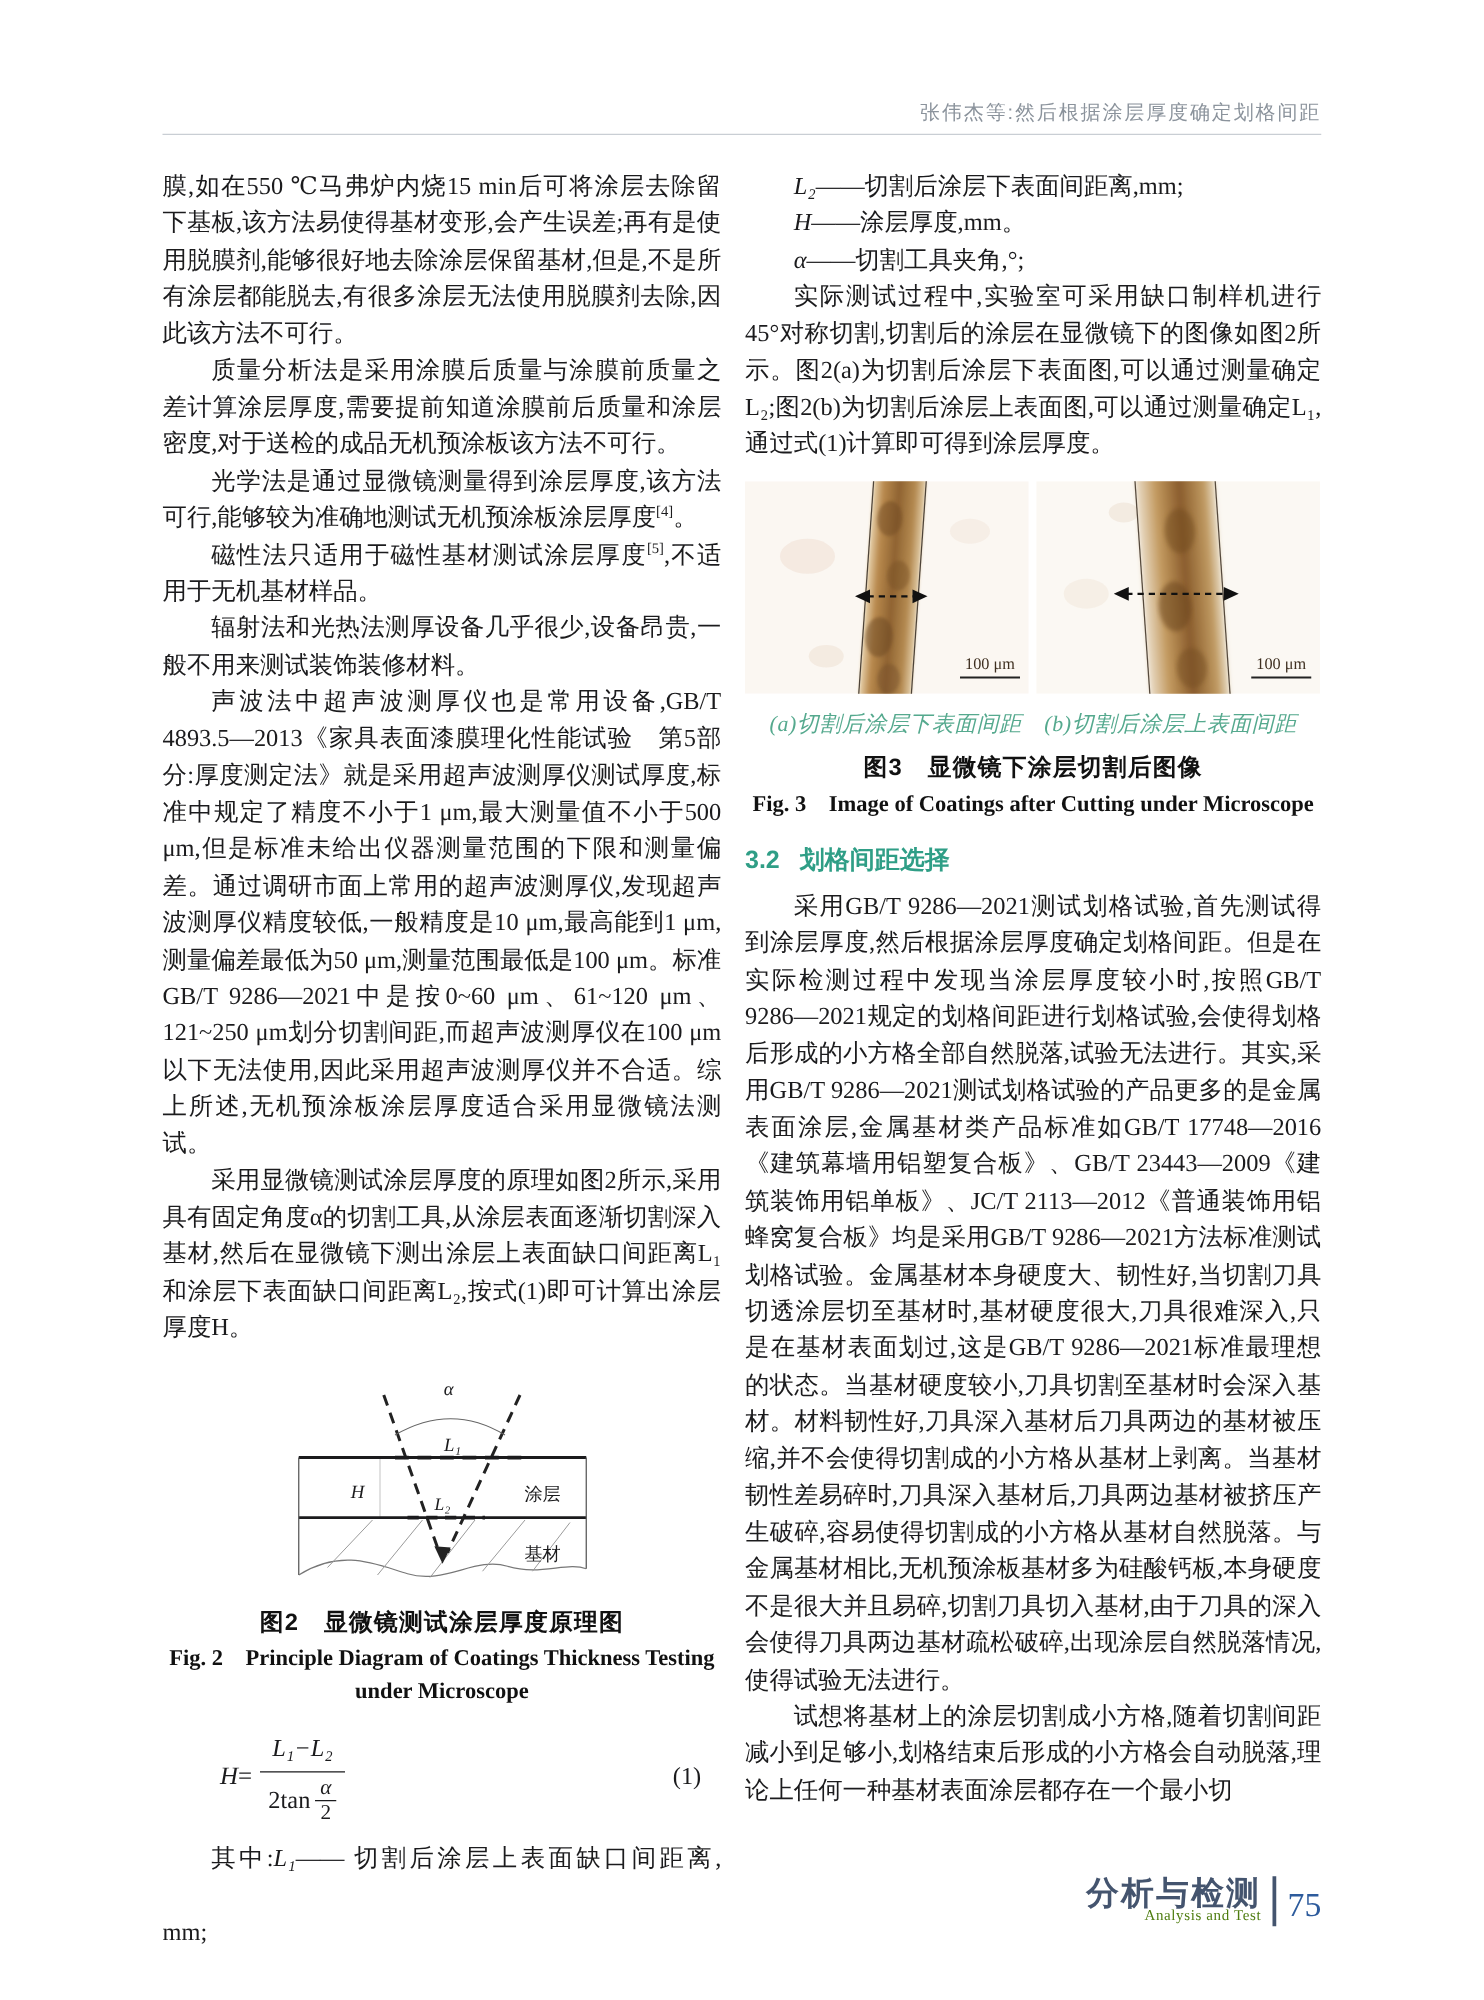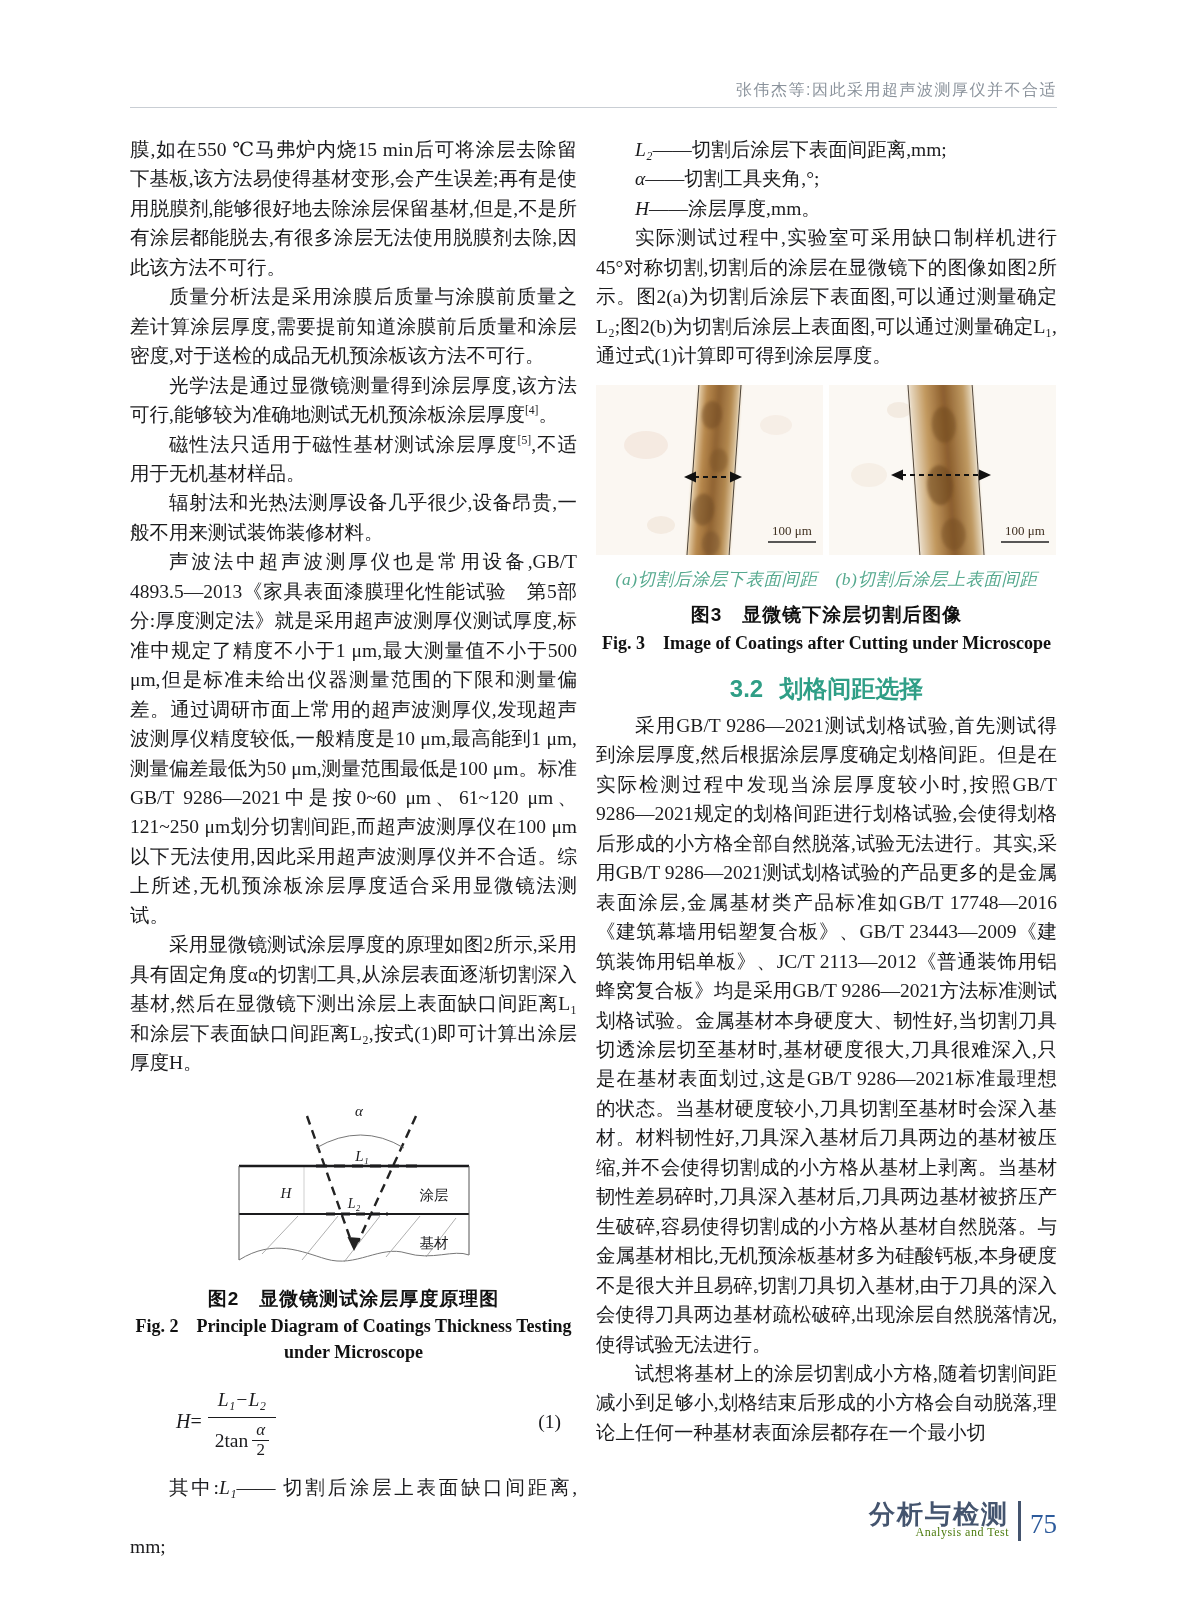--- a/index.html
+++ b/index.html
@@ -61,21 +61,21 @@
   
   .fig3-photos{display:flex;gap:6px;margin:14px 0 10px;text-indent:0;}
   .fig3-sub{
     text-align:center;text-indent:0!important;
     font-style:italic;font-size:17.5px;letter-spacing:0.5px;
     color:#55a98e;margin:2px 0 6px!important;
   }
   .section-heading{
     text-indent:0!important;margin:18px 0 8px!important;
     font-family:"Liberation Sans","DejaVu Sans",sans-serif;
-    font-weight:bold;font-size:24px;color:#2f9e86;text-align:center;
+    font-weight:bold;font-size:20px;color:#2f9e86;text-align:left;
   }
   .section-heading .sec-no{margin-right:16px;}
 
   
   .footer{
     position:absolute;right:130px;top:1498px;display:flex;align-items:center;
   }
   .footer-names{display:flex;flex-direction:column;align-items:flex-end;margin-right:9px;}
   .footer-cn{
     font-family:"Liberation Sans","DejaVu Sans",sans-serif;font-weight:bold;
@@ -83,21 +83,21 @@
   }
   .footer-en{font-size:12px;color:#4d7c0f;line-height:15px;letter-spacing:0.5px;}
   .footer-bar{width:3px;height:40px;background:#44546e;margin-right:9px;}
   .footer-page{font-size:27px;color:#2d5b9c;line-height:40px;padding-top:6px;}
 </style>
 </head>
 <body>
 
 <div class="page">
 
-  <div class="running-title">张伟杰等:因此采用超声波测厚仪并不合适</div>
+  <div class="running-title">张伟杰等:然后根据涂层厚度确定划格间距</div>
   <div class="header-rule"></div>
 
   <div class="col col-left">
     <p class="noindent">膜,如在550 ℃马弗炉内烧15 min后可将涂层去除留下基板,该方法易使得基材变形,会产生误差;再有是使用脱膜剂,能够很好地去除涂层保留基材,但是,不是所有涂层都能脱去,有很多涂层无法使用脱膜剂去除,因此该方法不可行。</p>
     <p>质量分析法是采用涂膜后质量与涂膜前质量之差计算涂层厚度,需要提前知道涂膜前后质量和涂层密度,对于送检的成品无机预涂板该方法不可行。</p>
     <p><span>光学法是通过显微镜测量得到涂层厚度,该方法可行,能够较为准确地测试无机预涂板涂层厚度</span><sup>[4]</sup><span>。</span></p>
     <p><span>磁性法只适用于磁性基材测试涂层厚度</span><sup>[5]</sup><span>,不适用于无机基材样品。</span></p>
     <p>辐射法和光热法测厚设备几乎很少,设备昂贵,一般不用来测试装饰装修材料。</p>
     <p>声波法中超声波测厚仪也是常用设备,GB/T 4893.5—2013《家具表面漆膜理化性能试验　第5部分:厚度测定法》就是采用超声波测厚仪测试厚度,标准中规定了精度不小于1 μm,最大测量值不小于500 μm,但是标准未给出仪器测量范围的下限和测量偏差。通过调研市面上常用的超声波测厚仪,发现超声波测厚仪精度较低,一般精度是10 μm,最高能到1 μm,测量偏差最低为50 μm,测量范围最低是100 μm。标准GB/T 9286—2021中是按0~60 μm、61~120 μm、121~250 μm划分切割间距,而超声波测厚仪在100 μm以下无法使用,因此采用超声波测厚仪并不合适。综上所述,无机预涂板涂层厚度适合采用显微镜法测试。</p>
     <p>采用显微镜测试涂层厚度的原理如图2所示,采用具有固定角度α的切割工具,从涂层表面逐渐切割深入基材,然后在显微镜下测出涂层上表面缺口间距离L₁和涂层下表面缺口间距离L₂,按式(1)即可计算出涂层厚度H。</p>
@@ -158,22 +158,22 @@
       </span>
       <span class="eq-no">(1)</span>
     </div>
 
     <p class="where"><span>其中:</span><i class="var">L₁</i><span>—— 切割后涂层上表面缺口间距离,</span></p>
     <p class="noindent">mm;</p>
   </div>
 
   <div class="col col-right">
     <p><i class="var">L₂</i><span>——切割后涂层下表面间距离,mm;</span></p>
+    <p><i class="var">H</i><span>——涂层厚度,mm。</span></p>
     <p><i class="var">α</i><span>——切割工具夹角,°;</span></p>
-    <p><i class="var">H</i><span>——涂层厚度,mm。</span></p>
     <p>实际测试过程中,实验室可采用缺口制样机进行45°对称切割,切割后的涂层在显微镜下的图像如图2所示。图2(a)为切割后涂层下表面图,可以通过测量确定L₂;图2(b)为切割后涂层上表面图,可以通过测量确定L₁,通过式(1)计算即可得到涂层厚度。</p>
 
     <div class="fig3-photos">
 
       <svg width="227" height="170" viewBox="0 0 227 170">
         <defs>
           <linearGradient id="bandA" x1="0" y1="0" x2="1" y2="0">
             <stop offset="0" stop-color="#e8d3ae"></stop>
             <stop offset="0.2" stop-color="#b98a4e"></stop>
             <stop offset="0.5" stop-color="#8f6231"></stop>

